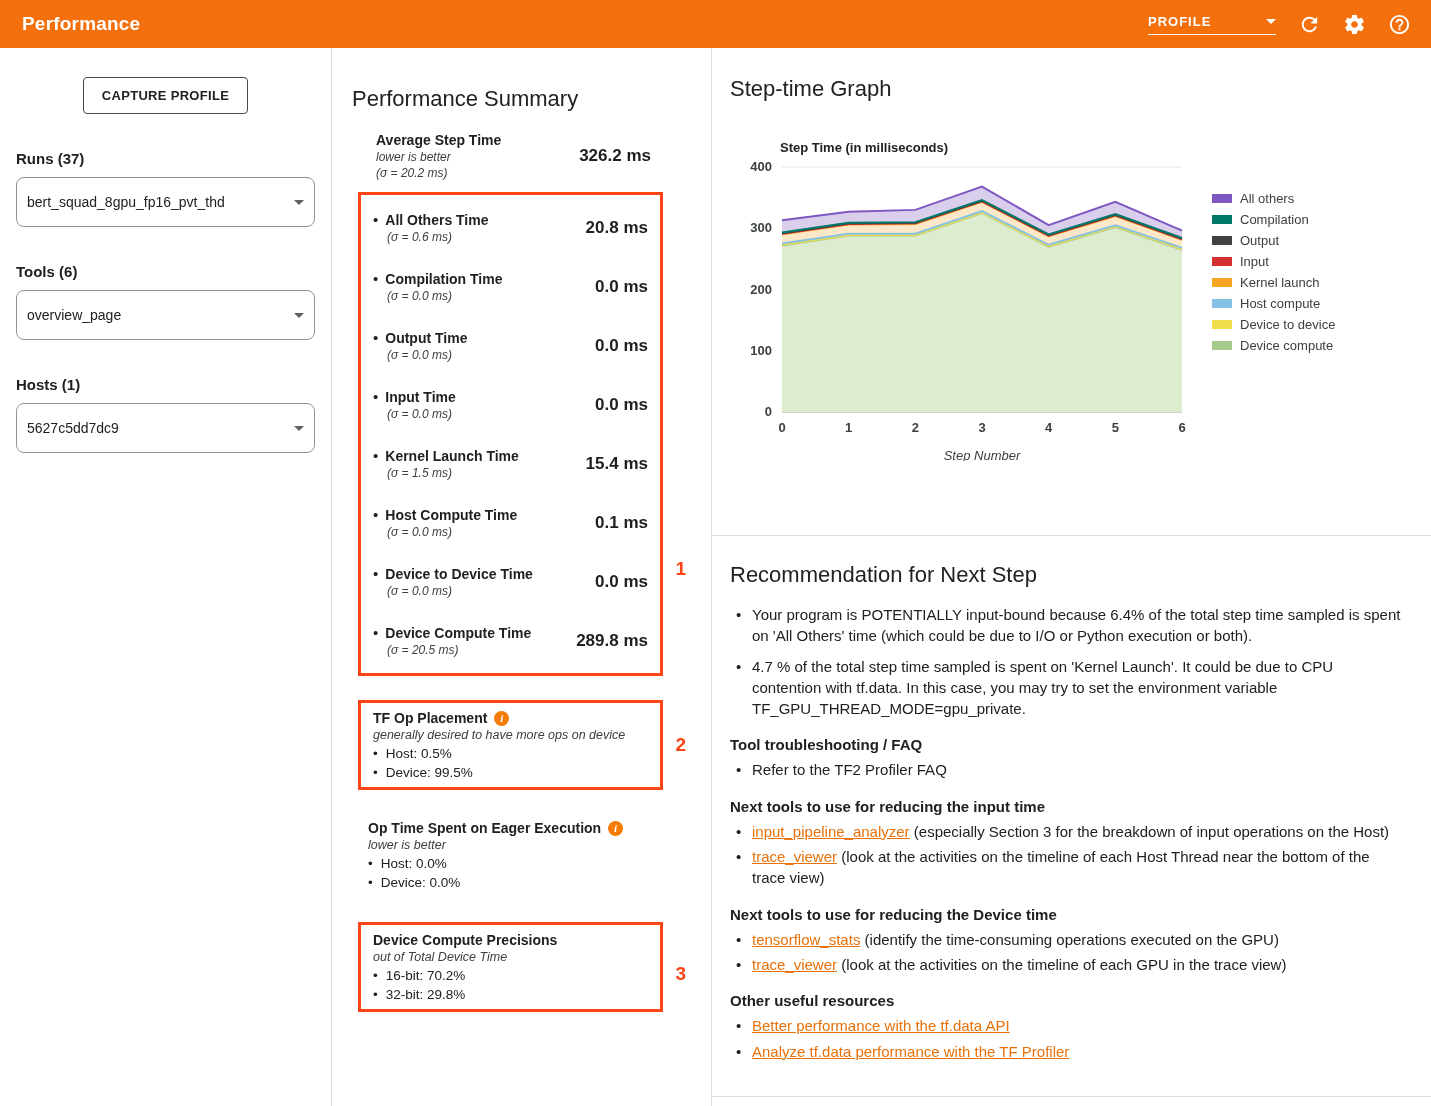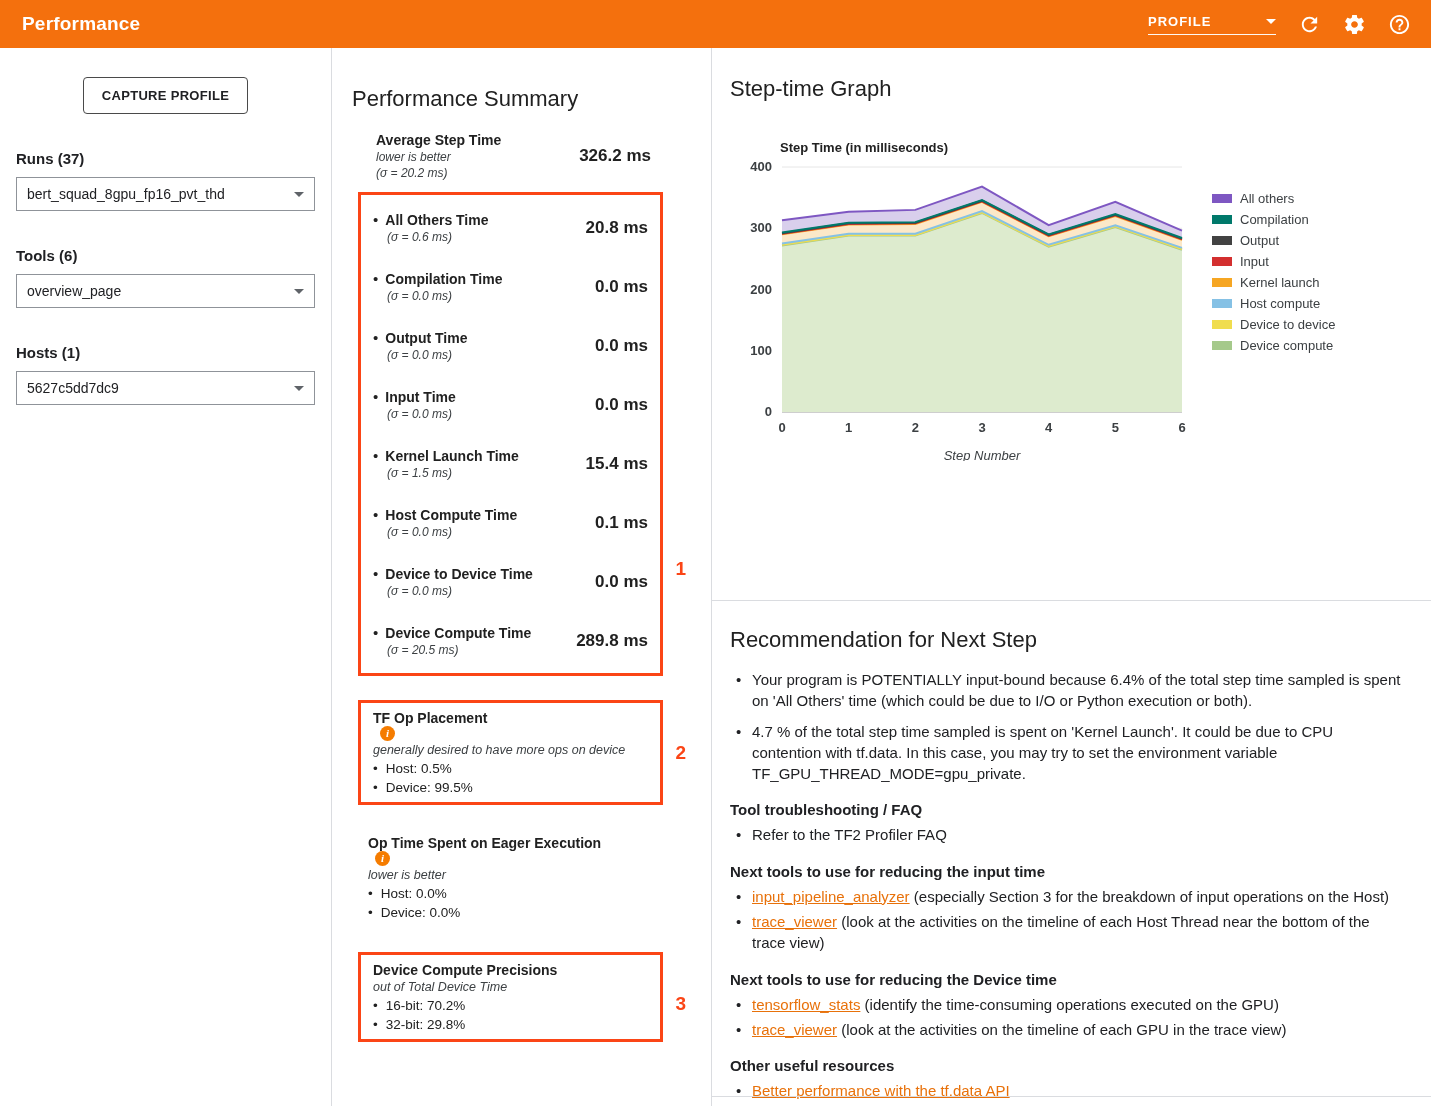--- a/index.html
+++ b/index.html
@@ -27,21 +27,21 @@
     border-top:5px solid #fff;}
   .bar-icon{width:23px;height:23px;cursor:pointer;display:block;}
   .bar-icon path{fill:#fff;}
 
   
   .sidebar{position:absolute;top:48px;left:0;width:331px;bottom:8px;background:#fff;}
   .capture-btn{display:block;margin:29px auto 0;background:#fff;border:1px solid #4a4a4a;
     border-radius:4px;padding:10px 18px;font-family:inherit;font-size:13px;font-weight:600;
     letter-spacing:.3px;color:#202124;cursor:pointer;}
   .side-label{margin:36px 16px 0;font-size:15px;font-weight:700;color:#202124;}
-  .select{margin:10px 16px 0;height:34px;border:1px solid #8f9399;border-radius:0;
+  .select{margin:10px 16px 0;height:50px;border:1px solid #8f9399;border-radius:8px;
     display:flex;align-items:center;justify-content:space-between;padding:0 10px;cursor:pointer;}
   .select-value{font-size:14px;color:#202124;white-space:nowrap;overflow:hidden;text-overflow:ellipsis;}
   .caret-gray{width:0;height:0;border-left:5px solid transparent;border-right:5px solid transparent;
     border-top:5px solid #5f6368;flex:none;margin-left:8px;}
 
   
   .mid-col{position:absolute;top:48px;left:331px;width:380px;bottom:0;border-left:1px solid var(--divider);
     padding:8px 20px;overflow:hidden;}
   .h-title{font-size:22px;font-weight:400;color:#212121;}
   .mid-col .h-title{padding-top:30px;}
@@ -61,35 +61,35 @@
   .metric-row{display:flex;align-items:center;padding:13px 2px;}
   .metric-left{flex:1;}
   .metric-label-line{display:flex;align-items:baseline;}
   .bullet{font-size:15px;margin-right:7px;}
   .bullet::before{content:"•";}
   .metric-label{font-size:14px;font-weight:700;}
   .metric-sigma{font-size:12px;font-style:italic;color:#3c4043;margin:2px 0 0 14px;}
   .metric-value{font-size:17px;font-weight:700;white-space:nowrap;margin-left:8px;}
 
   .mini-block{padding:4px 2px;}
-  .mini-title-line{display:flex;align-items:flex-start;flex-direction:column;}
+  .mini-title-line{display:flex;align-items:flex-end;}
   .mini-title{font-size:14px;font-weight:700;}
   .info-badge{display:inline-block;width:15px;height:15px;border-radius:50%;background:#f57c00;
     color:#fff;font-size:11px;font-weight:700;text-align:center;line-height:15px;margin-left:7px;
     font-family:"Liberation Serif", serif;font-style:italic;}
   .info-badge::before{content:"i";}
   .mini-sub{font-size:12.5px;font-style:italic;color:#3c4043;margin-top:2px;}
   .mini-item{font-size:13.5px;margin-top:4px;}
   .mini-item::before{content:"•";margin-right:8px;}
   .plain-block{margin:30px 28px 0 16px;}
   .box-gap{margin-top:24px;}
 
   
   .right-col{position:absolute;top:48px;left:711px;right:0;bottom:0;border-left:1px solid var(--divider);}
-  .chart-section{position:relative;height:553px;border-bottom:1px solid var(--divider);padding:28px 0 14px 18px;}
+  .chart-section{position:relative;height:488px;border-bottom:1px solid var(--divider);padding:28px 0 14px 18px;}
   .chart-title{font-size:13px;font-weight:700;color:#212121;margin:38px 0 0 50px;}
   .legend{position:absolute;left:500px;top:140px;}
   .legend-item{display:flex;align-items:center;height:21px;}
   .legend-swatch{width:20px;height:9px;margin-right:8px;flex:none;}
   .legend-label{font-size:13px;color:#3c4043;}
 
   .reco-section{padding:26px 30px 0 18px;}
   .reco-body{max-width:700px;}
   .reco-bullets{list-style:none;margin-top:16px;}
   .reco-bullets > li, .reco-list > li{position:relative;padding-left:22px;font-size:15px;

